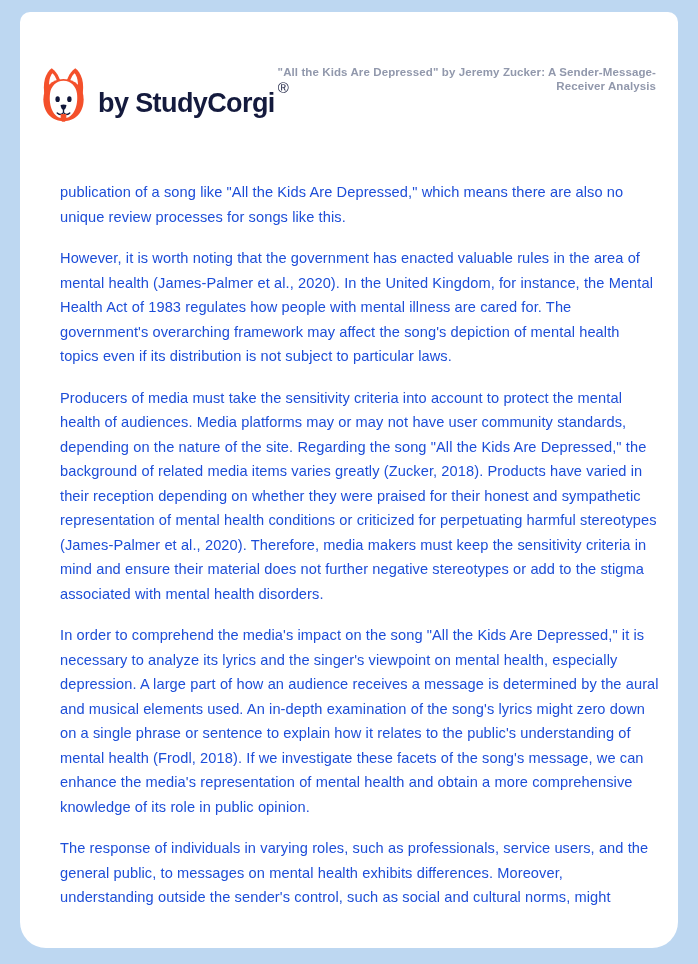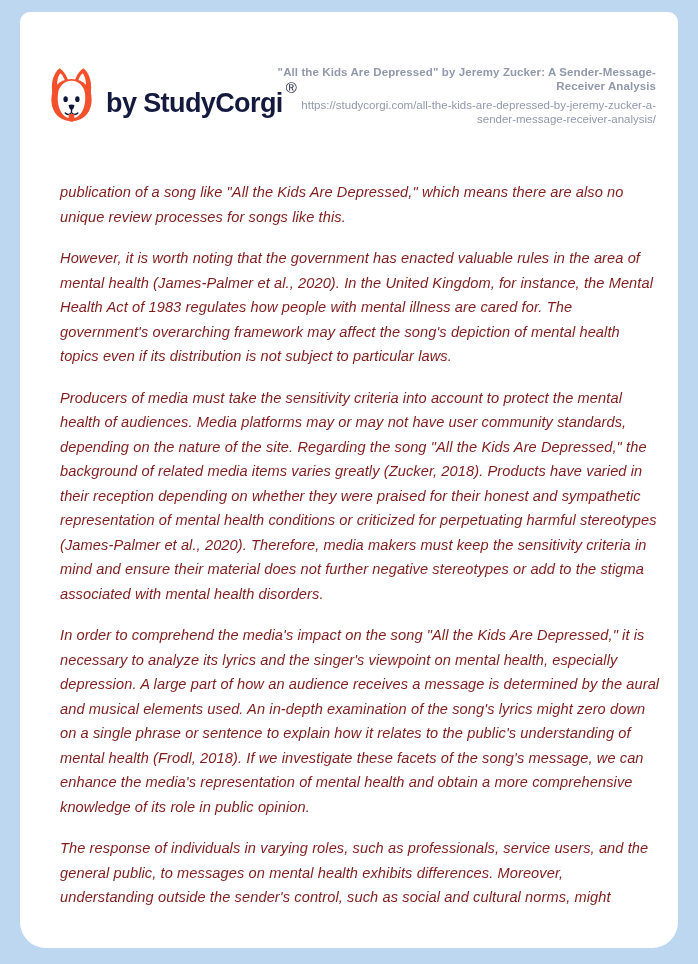--- a/index.html
+++ b/index.html
@@ -11,21 +11,21 @@
     background:#bdd7f1; overflow:hidden;
   }
   .card {
     position:absolute; left:20px; top:12px; width:658px; height:936px;
     background:#ffffff;
     border-radius:10px 10px 26px 26px;
   }
 
   
   .brand {
-    position:absolute; top:53px; left:28px;
+    position:absolute; top:53px; left:20px;
     display:flex; align-items:center; gap:11px;
   }
   .brand svg { display:block; }
   .brand-text {
     font-size:27px; font-weight:800; color:#141a3d;
     letter-spacing:-0.6px; padding-top:16px;
   }
   .reg-mark {
     font-size:15px; font-weight:400; color:#141a3d;
     vertical-align:super; position:relative; top:-9px; left:3px;
@@ -41,22 +41,21 @@
   }
   .doc-url {
     font-size:11.5px; font-weight:400; line-height:13.5px;
     margin-top:6px; color:#9198ac; text-decoration:none; display:block;
     word-wrap:break-word;
   }
 
   
   .content {
     position:absolute; top:168px; left:40px; width:600px;
-    color:#7f1d1d;
-    font-style:italic;
+    color:#1d4ed8;
   }
   .content p {
     font-size:14.6px; line-height:24.5px; letter-spacing:0.1px;
     margin-bottom:17px;
   }
 </style>
 </head>
 <body>
 
 <div class="page">
@@ -83,21 +82,20 @@
           <path d="M28 53 L28 56 M28 56 Q24 60 20.5 56.5 M28 56 Q32 60 35.5 56.5" stroke="#10163a" stroke-width="1.6" fill="none" stroke-linecap="round"></path>
 
           <path d="M24.6 57.5 L31.4 57.5 L31.4 63 Q31.4 67 28 67 Q24.6 67 24.6 63 Z" fill="#f4502b"></path>
         </svg>
       </span>
       <span class="brand-text"><span>by StudyCorgi</span><span class="reg-mark">®</span></span>
     </div>
 
     <div class="doc-meta">
       <div class="doc-title">"All the Kids Are Depressed" by Jeremy Zucker: A Sender-Message-Receiver Analysis</div>
-      <a class="doc-url" href="#">https://studycorgi.com/all-the-kids-are-depressed-by-jeremy-zucker-a-sender-message-receiver-analysis/</a>
     </div>
 
     <div class="content">
       <p>publication of a song like "All the Kids Are Depressed," which means there are also no unique review processes for songs like this.</p>
       <p>However, it is worth noting that the government has enacted valuable rules in the area of mental health (James-Palmer et al., 2020). In the United Kingdom, for instance, the Mental Health Act of 1983 regulates how people with mental illness are cared for. The government's overarching framework may affect the song's depiction of mental health topics even if its distribution is not subject to particular laws.</p>
       <p>Producers of media must take the sensitivity criteria into account to protect the mental health of audiences. Media platforms may or may not have user community standards, depending on the nature of the site. Regarding the song "All the Kids Are Depressed," the background of related media items varies greatly (Zucker, 2018). Products have varied in their reception depending on whether they were praised for their honest and sympathetic representation of mental health conditions or criticized for perpetuating harmful stereotypes (James-Palmer et al., 2020). Therefore, media makers must keep the sensitivity criteria in mind and ensure their material does not further negative stereotypes or add to the stigma associated with mental health disorders.</p>
       <p>In order to comprehend the media's impact on the song "All the Kids Are Depressed," it is necessary to analyze its lyrics and the singer's viewpoint on mental health, especially depression. A large part of how an audience receives a message is determined by the aural and musical elements used. An in-depth examination of the song's lyrics might zero down on a single phrase or sentence to explain how it relates to the public's understanding of mental health (Frodl, 2018). If we investigate these facets of the song's message, we can enhance the media's representation of mental health and obtain a more comprehensive knowledge of its role in public opinion.</p>
       <p>The response of individuals in varying roles, such as professionals, service users, and the general public, to messages on mental health exhibits differences. Moreover, understanding outside the sender's control, such as social and cultural norms, might</p>
     </div>
 

